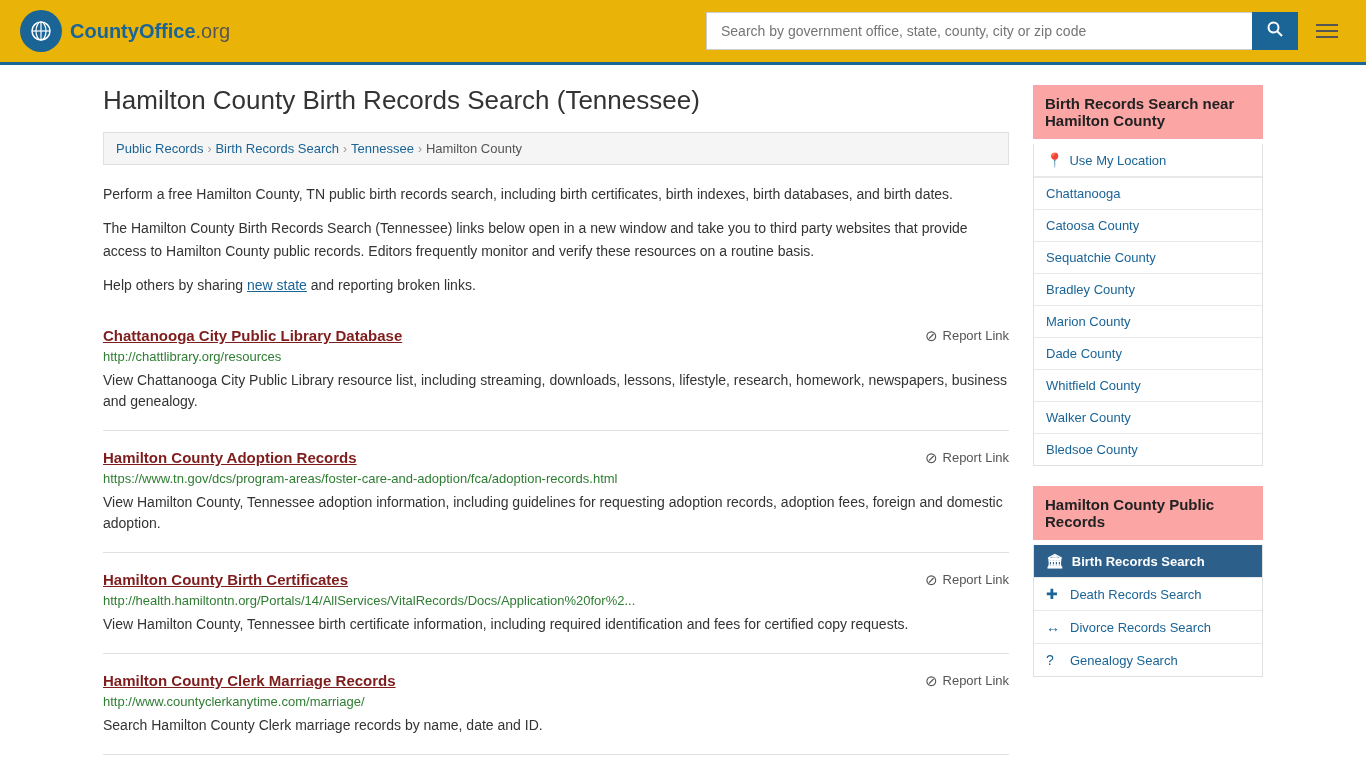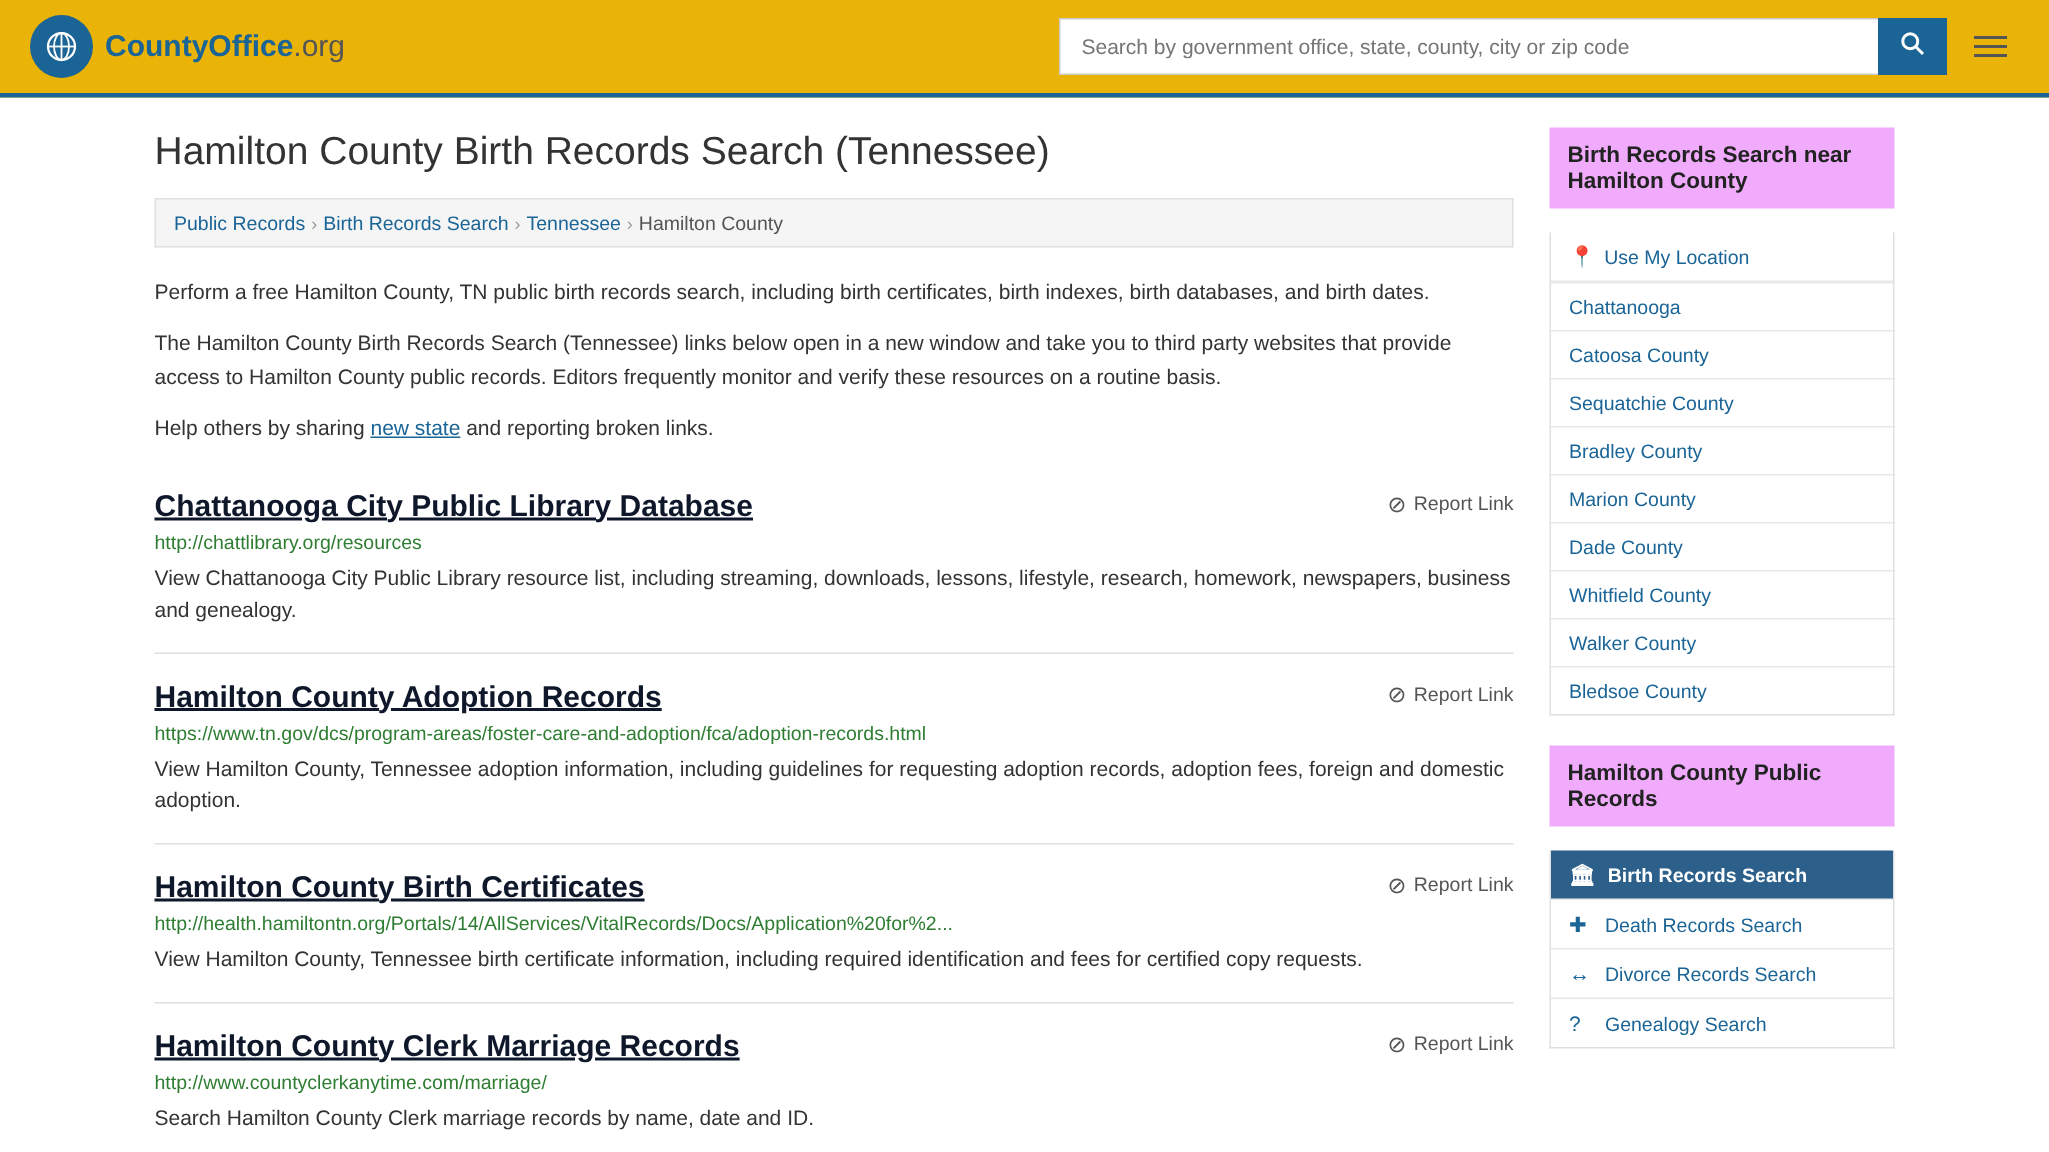--- a/index.html
+++ b/index.html
@@ -138,23 +138,23 @@
       border-bottom: 1px solid #e0e0e0;
       padding: 18px 0;
     }
     .record-item-header {
       display: flex;
       justify-content: space-between;
       align-items: flex-start;
       margin-bottom: 4px;
     }
     .record-title {
-      font-size: 20px;
+      font-size: 15px;
       font-weight: bold;
-      color: #0f172a;
+      color: #7f1d1d;
       text-decoration: underline;
       cursor: pointer;
     }
     .report-link {
       display: flex;
       align-items: center;
       gap: 5px;
       color: #555;
       font-size: 13px;
       cursor: pointer;
@@ -177,25 +177,25 @@
 
     
     .sidebar {
       width: 230px;
       flex-shrink: 0;
     }
     .sidebar-section {
       margin-bottom: 20px;
     }
     .sidebar-heading {
-      background: #f0abfc;
+      background: #fca5a5;
       font-size: 15px;
       font-weight: bold;
       padding: 10px 12px;
-      margin-bottom: 16px;
+      margin-bottom: 5px;
       color: #222;
     }
     .sidebar-list {
       list-style: none;
       border: 1px solid #e0e0e0;
       border-top: none;
     }
     .sidebar-list li {
       border-bottom: 1px solid #e8e8e8;
     }

